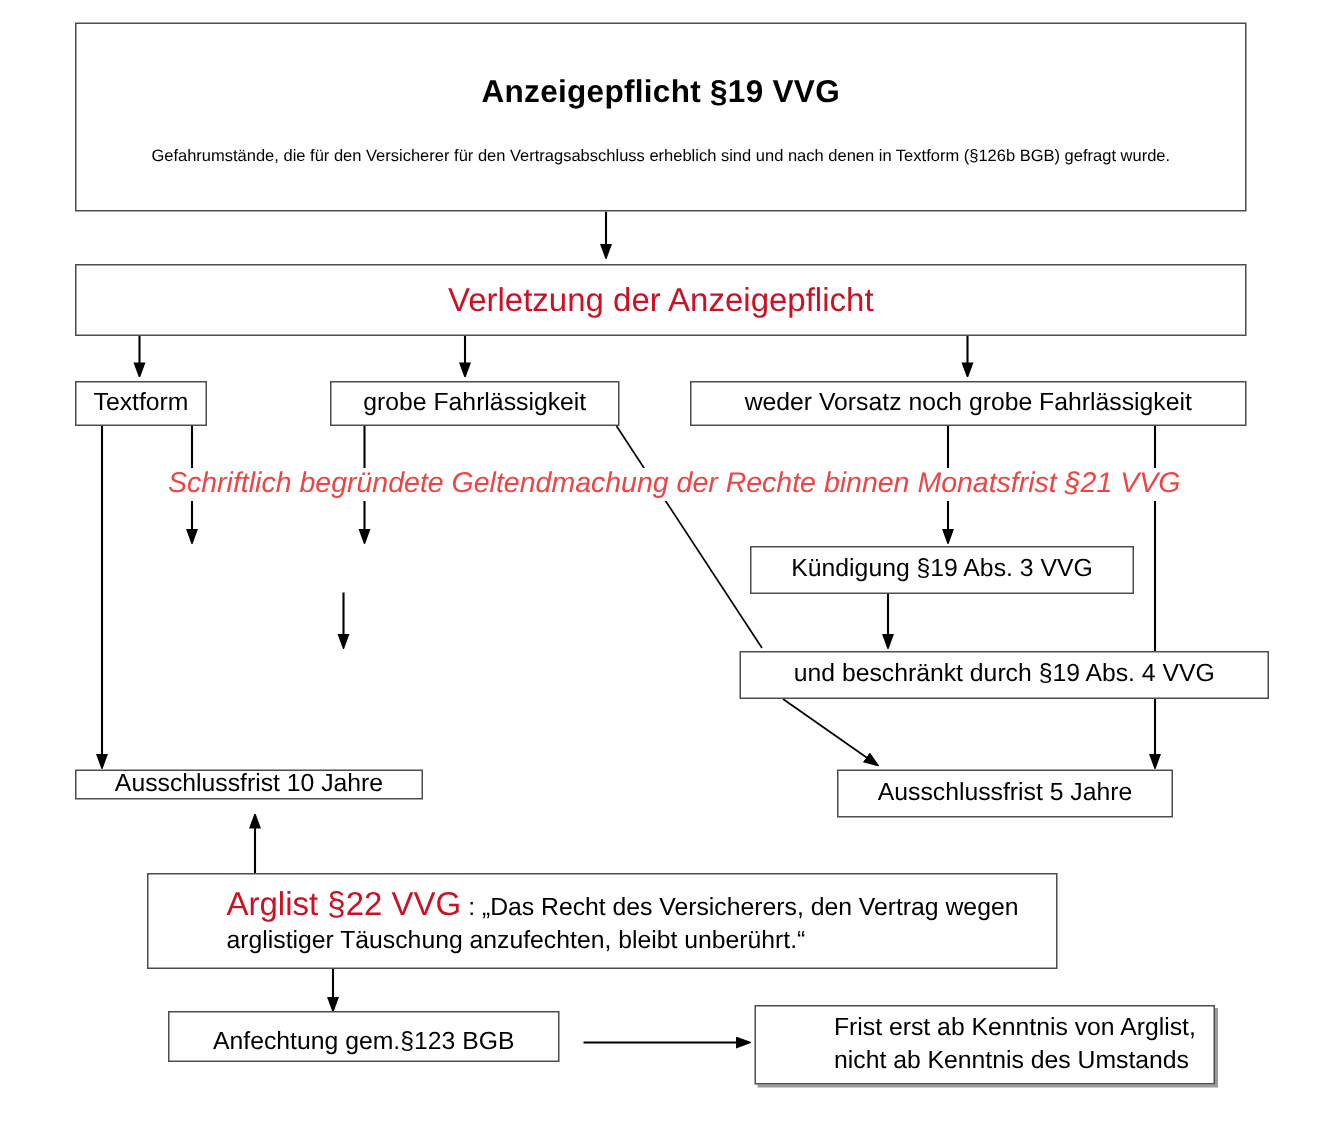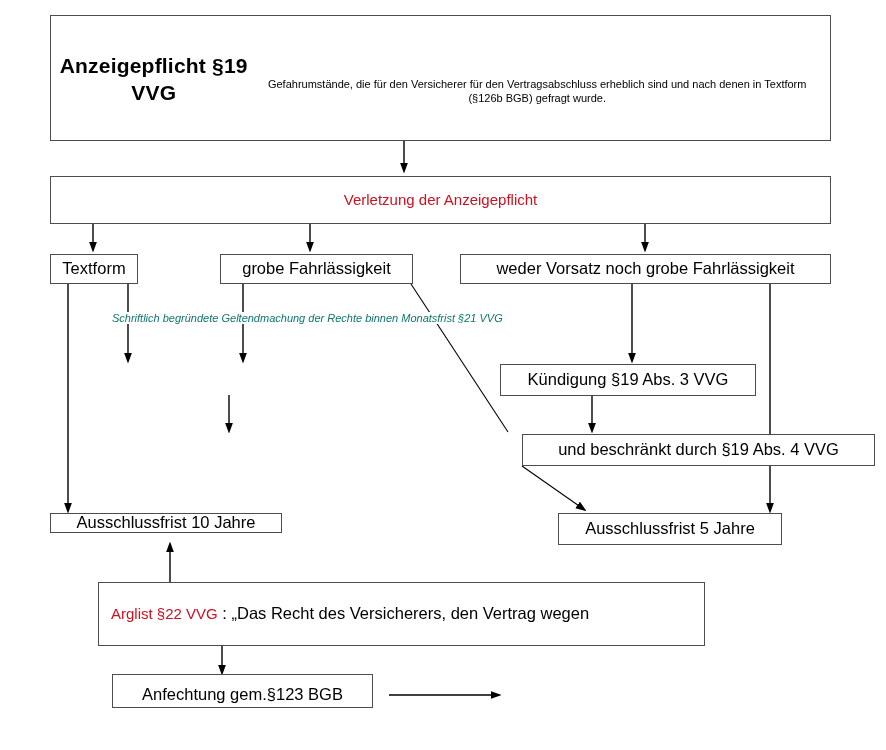--- a/index.html
+++ b/index.html
@@ -46,47 +46,47 @@
   .n-title {
     font-size: 21px;
     font-weight: bold;
     letter-spacing: .2px;
   }
   .n-head-body {
     font-size: 11px;
   }
   .n-red {
     color: #cc1122;
-    font-size: 15px;
+    font-size: 22px;
   }
   .n-std {
     font-size: 16.5px;
   }
   .edge-label {
     position: absolute;
     font-style: italic;
-    font-size: 11px;
-    color: #0f766e;
+    font-size: 19px;
+    color: #ef4444;
     z-index: 3;
     background: #ffffff;
     white-space: nowrap;
     padding: 0 2px;
   }
   #root-box {
-    flex-direction: row;
+    flex-direction: column;
     justify-content: center;
     padding-top: 6px;
   }
   #root-box .n-head-body {
     margin-top: 22px;
     padding: 0 12px;
   }
   .arglist-line1 { display: block; }
   .arglist-red { color: #cc1122; }
-  .txt-left { text-align: left; width: 100%; }
+  .txt-left { text-align: left; width: 100%; margin-left: 40px; }
 </style>
 </head>
 <body>
 
 <div id="canvas">
 
   <svg id="edges" viewBox="0 0 886 750" width="886" height="750">
     <defs>
       <marker id="ah" markerWidth="10" markerHeight="10" refX="5.4" refY="4" orient="auto" markerUnits="userSpaceOnUse">
         <path d="M0,0 L11,4 L0,8 z" fill="#000000"></path>
@@ -148,38 +148,45 @@
   </div>
 
   <div class="edge-label" style="left:110px; top:312px;">Schriftlich begründete Geltendmachung der Rechte binnen Monatsfrist §21 VVG</div>
 
 
   <div class="node" style="left:500px; top:364px; width:256px; height:32px;">
     <span class="n-std">Kündigung §19 Abs. 3 VVG</span>
   </div>
 
 
-  <div class="node" style="left:522px; top:434px; width:353px; height:32px;">
+  <div class="node" style="left:493px; top:434px; width:353px; height:32px;">
     <span class="n-std">und beschränkt durch §19 Abs. 4 VVG</span>
   </div>
 
   <div class="node" style="left:50px; top:513px; width:232px; height:20px;">
     <span class="n-std">Ausschlussfrist 10 Jahre</span>
   </div>
 
   <div class="node" style="left:558px; top:513px; width:224px; height:32px;">
     <span class="n-std">Ausschlussfrist 5 Jahre</span>
   </div>
 
   <div class="node" style="left:98px; top:582px; width:607px; height:64px; justify-content:flex-start; padding-left:12px;">
     <div class="txt-left">
       <span class="arglist-line1">
         <span class="n-red arglist-red">Arglist §22 VVG</span><span class="n-std"> : „Das Recht des Versicherers, den Vertrag wegen</span>
       </span>
+      <span class="n-std">arglistiger Täuschung anzufechten, bleibt unberührt.“</span>
     </div>
   </div>
 
   <div class="node" style="left:112px; top:674px; width:261px; height:34px;align-items:flex-end;">
     <span class="n-std">Anfechtung gem.§123 BGB</span>
   </div>
 
+  <div class="node shadow" style="left:503px; top:670px; width:307px; height:53px; justify-content:flex-start; padding-left:12px;">
+    <div class="txt-left">
+      <span class="n-std" style="display:block;">Frist erst ab Kenntnis von Arglist,</span>
+      <span class="n-std" style="display:block;">nicht ab Kenntnis des Umstands</span>
+    </div>
+  </div>
 
 </div>
 
 </body></html>

